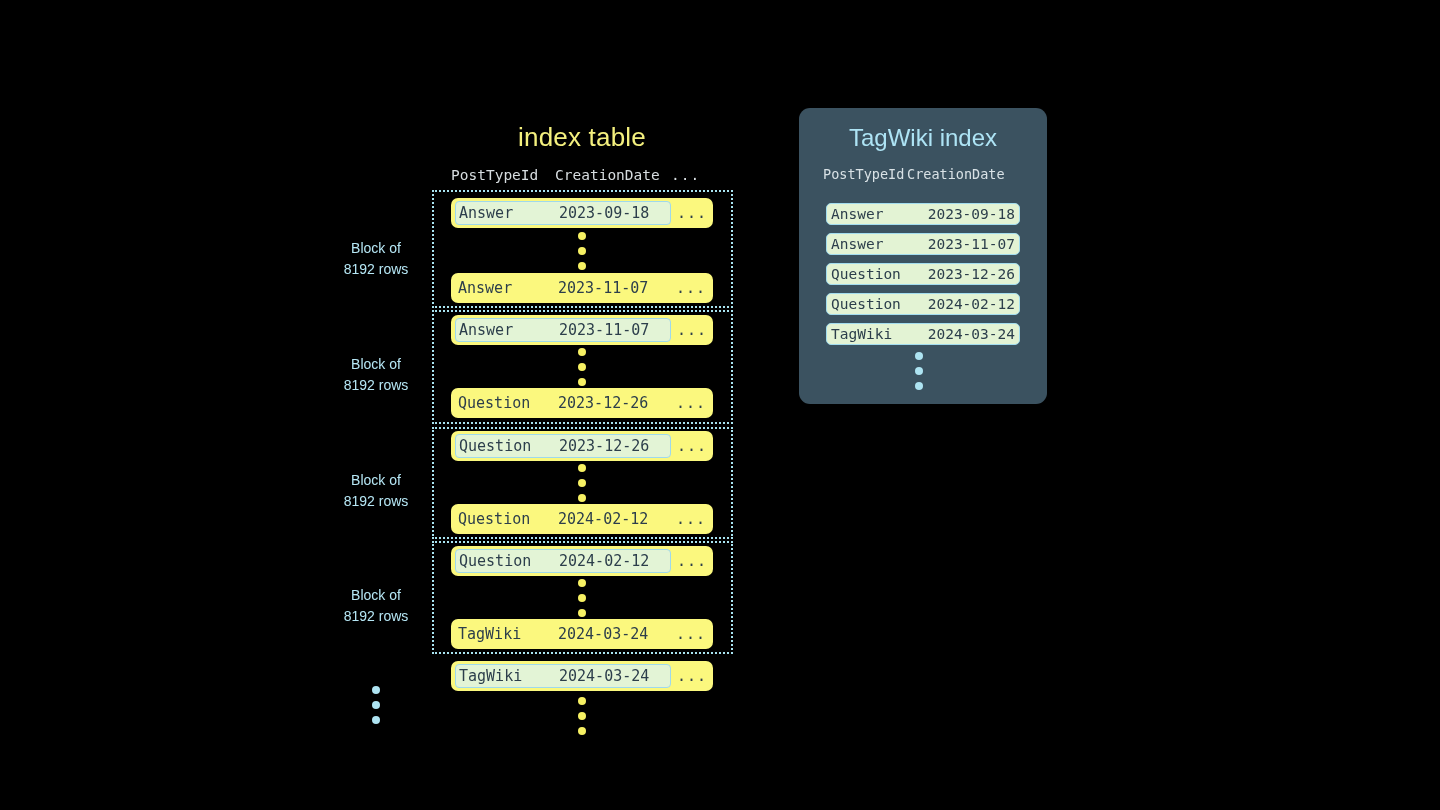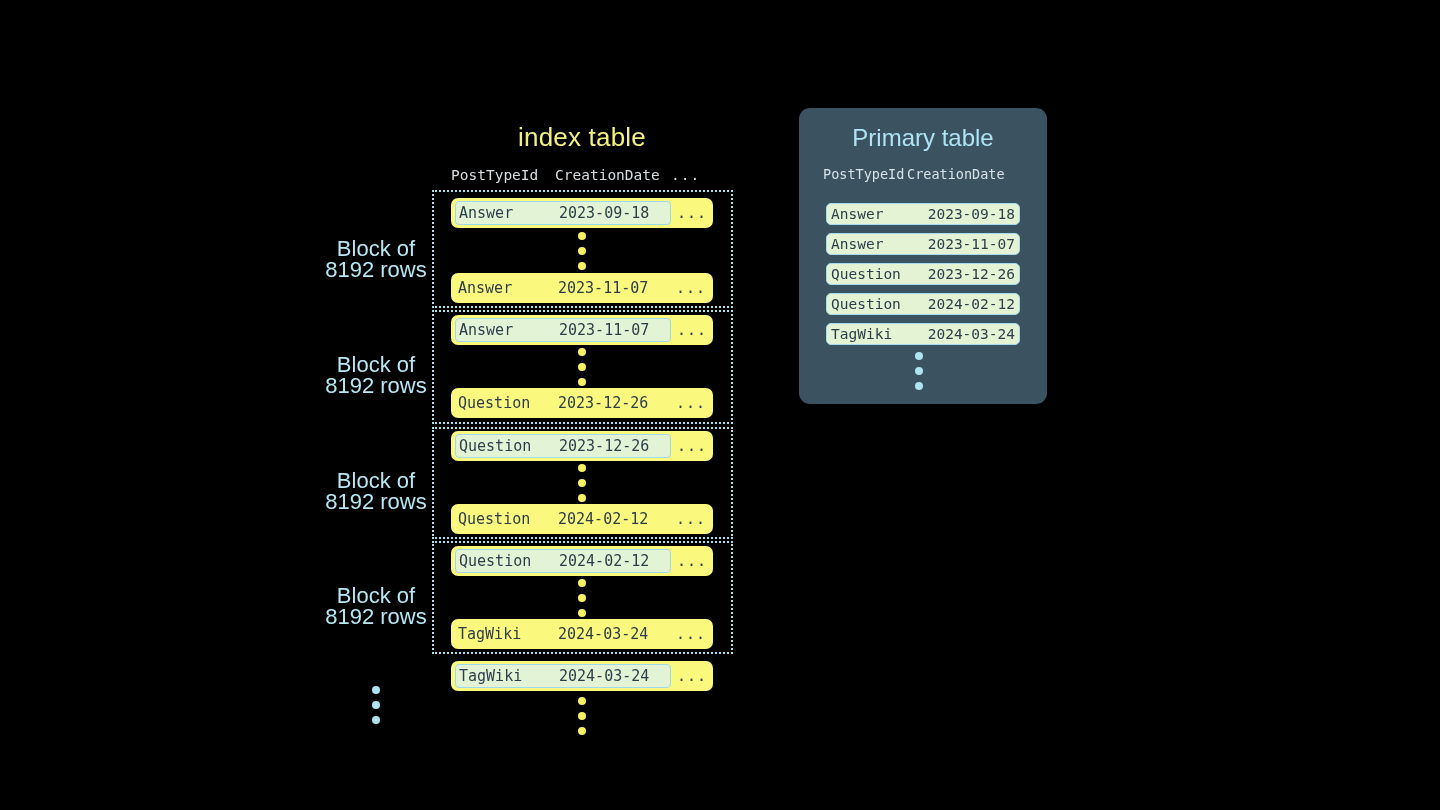--- a/index.html
+++ b/index.html
@@ -58,21 +58,21 @@
     width: 301px;
     border: 2.5px dotted #a8e3f0;
     box-sizing: border-box;
   }
 
   .block-label {
     position: absolute;
     width: 160px;
     text-align: center;
     color: #b6e7f5;
-    font-size: 22px;
+    font-size: 14px;
     line-height: 21px;
     font-family: "Liberation Sans", sans-serif;
   }
 
   
   .row {
     position: absolute;
     left: 451px;
     width: 262px;
     height: 30px;
@@ -342,21 +342,21 @@
     <i></i>
   </div>
 
   <div class="vdots blue" style="left:371px;top:686px;">
     <i></i>
     <i></i>
     <i></i>
   </div>
 
   <div class="index-panel">
-    <div class="index-title">Primary table</div>
+    <div class="index-title">TagWiki index</div>
     <div class="index-header">
       <span class="ih-type">PostTypeId</span>
       <span class="ih-date">CreationDate</span>
     </div>
   </div>
 
   <div class="index-row" style="top:203px;">
     <span class="ir-type">Answer</span>
     <span class="ir-date">2023-09-18</span>
   </div>

